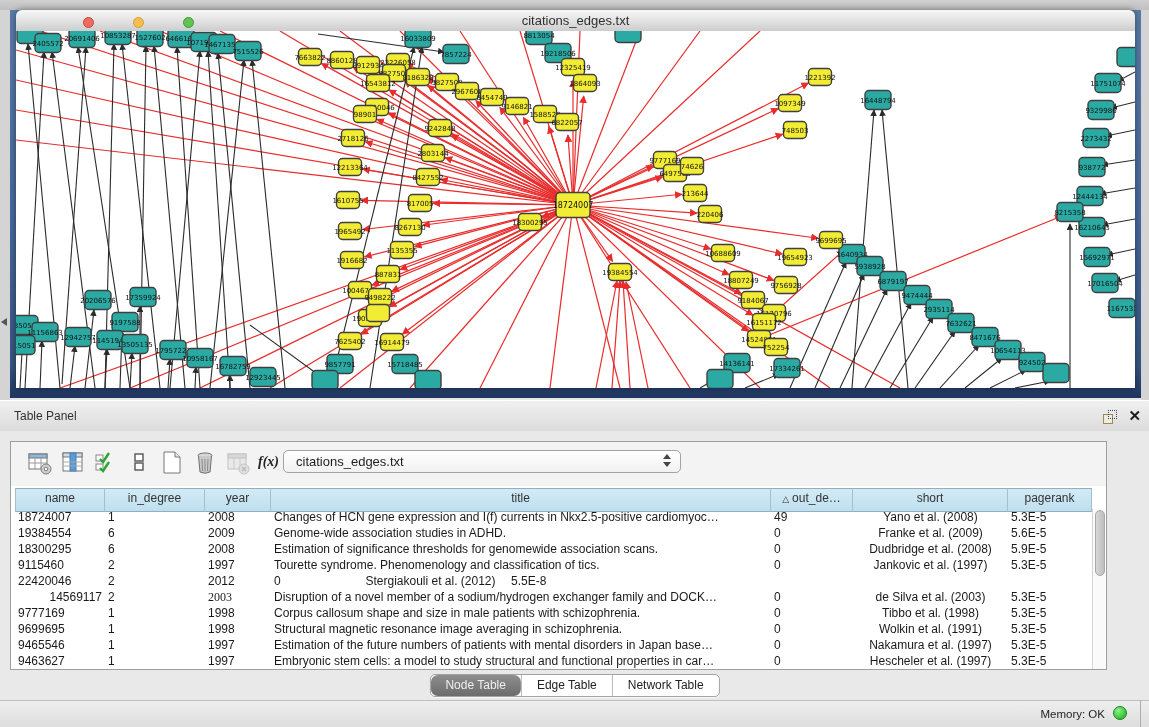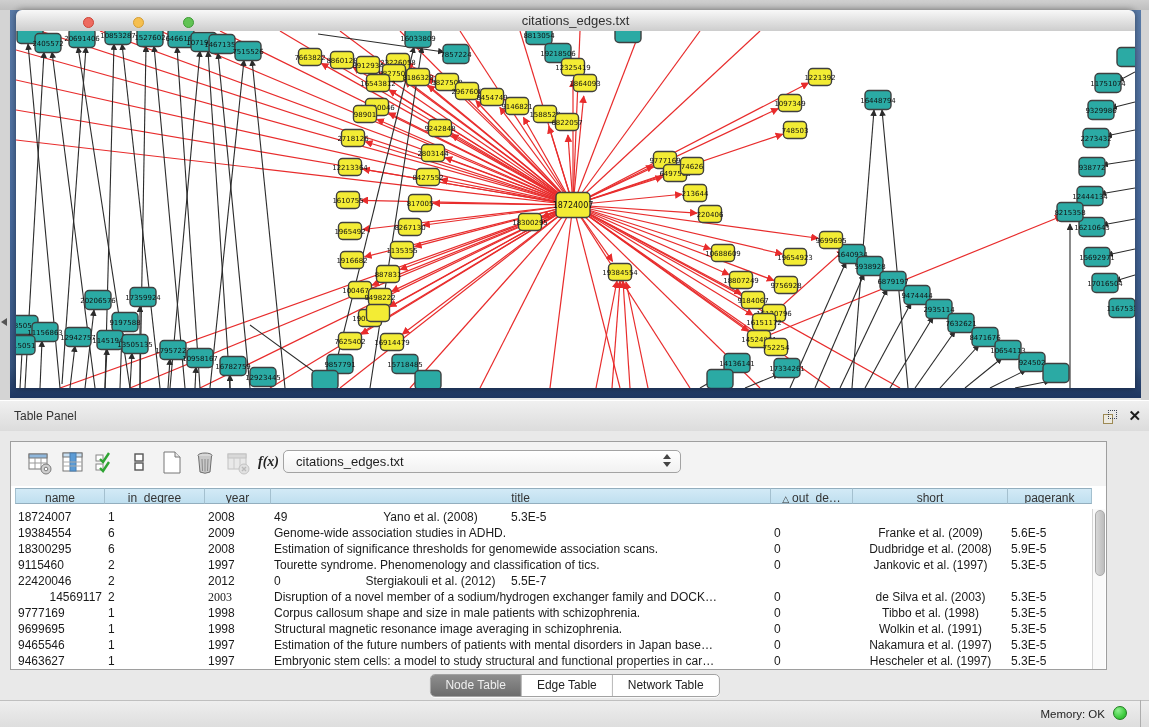--- a/index.html
+++ b/index.html
@@ -39,36 +39,36 @@
   .tbl-container{left:10px;top:10px;width:1095px;height:227px;background:#FFF;border:1px solid #9E9E9E;}
   .tbar{left:0;top:0;width:100%;height:44px;background:#F3F3F3;}
   .tbar .ico{position:absolute;top:8px;width:26px;height:26px;}
   .combo{left:272px;top:8px;width:398px;height:23px;box-sizing:border-box;border:1px solid #A3A3A3;border-radius:5px;
         background:linear-gradient(#FFF,#F1F1F1);font-size:13px;color:#1E1E1E;line-height:21px;padding-left:12px;}
   .combo .arrows{position:absolute;right:9px;top:3px;}
   .combo .arrows div{width:0;height:0;border-left:4px solid transparent;border-right:4px solid transparent;}
   .combo .up{border-bottom:5px solid #444;margin-bottom:3px;}
   .combo .dn{border-top:5px solid #444;}
   .thead{left:4px;top:46px;height:20px;display:flex;}
-  .th{box-sizing:border-box;height:16px;background:linear-gradient(#D3EAF6,#BFDFEF);
+  .th{box-sizing:border-box;height:24px;background:linear-gradient(#D3EAF6,#BFDFEF);
         border-top:1px solid #93AEBE;border-bottom:1px solid #93AEBE;border-right:1px solid #A4C0CF;
         font-size:12px;color:#333;text-align:center;line-height:18px;overflow:hidden;white-space:nowrap;}
   .th:first-child{border-left:1px solid #A4C0CF;}
   .sort-tri{font-size:9px;margin-right:3px;}
   .trow{left:4px;height:16px;display:flex;}
   .td{box-sizing:border-box;height:16px;font-size:12px;color:#1A1A1A;line-height:16px;
         padding:0 3px;overflow:hidden;white-space:nowrap;text-overflow:ellipsis;}
   .vscroll{left:1081px;top:67px;width:13px;height:160px;background:#FAFAFA;border-left:1px solid #D5D5D5;box-sizing:border-box;}
   .vthumb{left:2px;top:1px;width:8px;height:64px;background:linear-gradient(90deg,#D8D8D8,#BDBDBD);
         border:1px solid #A9A9A9;border-radius:5px;}
   
   .seg{left:50%;top:243px;transform:translateX(-50%);display:flex;height:21px;border:1px solid #A2A2A2;
         border-radius:5px;overflow:hidden;background:#FFF;box-shadow:0 1px 0 rgba(255,255,255,.7);}
   .seg .tab{padding:0 15px;font-size:12px;line-height:21px;color:#222;border-left:1px solid #B8B8B8;cursor:default;}
-  .seg .tab:first-child{border-left:none;}
+  .seg .tab:first-child{border-left:none;border-radius:7px;}
   .seg .tab.sel{background:linear-gradient(#8E8E8E,#6C6C6C);color:#EFEFEF;}
   
   .statusbar{left:0;top:700px;width:1149px;height:27px;background:linear-gradient(#EEEEEE,#DEDEDE);
         border-top:1px solid #BFBFBF;box-sizing:border-box;padding-left:26px;}
   .mem-label{right:44px;top:7px;font-size:11.5px;color:#1E1E1E;}
   .mem-dot{right:22px;top:5px;width:14px;height:14px;border-radius:50%;
         background:radial-gradient(circle at 35% 30%,#8FF08F,#3FCC3F 60%,#2BA52B);border:1px solid #1E7D1E;box-sizing:border-box;}
   .vsep{left:1140px;top:700px;width:1px;height:27px;background:#ADADAD;}
 </style>
 </head>
@@ -772,20 +772,21 @@
           <div class="th" style="width: 500px;"><span>title</span></div>
           <div class="th" style="width: 82px;"><span class="sort-tri">△</span><span>out_de…</span></div>
           <div class="th" style="width: 155px;"><span>short</span></div>
           <div class="th" style="width: 84px;"><span>pagerank</span></div>
         </div>
       <div id="tbody">
           <div class="abs trow" style="top: 67px;">
             <div class="td" style="width: 90px; text-align: left;">18724007</div>
             <div class="td" style="width: 100px; text-align: left;">1</div>
             <div class="td" style="width: 66px; text-align: left;">2008</div>
+            <div class="td" style="width: 500px; text-align: left;">Changes of HCN gene expression and I(f) currents in Nkx2.5-positive cardiomyoc…</div>
             <div class="td" style="width: 82px; text-align: left;">49</div>
             <div class="td" style="width: 155px; text-align: center;">Yano et al. (2008)</div>
             <div class="td" style="width: 84px; text-align: left;">5.3E-5</div>
           </div>
           <div class="abs trow" style="top: 83px;">
             <div class="td" style="width: 90px; text-align: left;">19384554</div>
             <div class="td" style="width: 100px; text-align: left;">6</div>
             <div class="td" style="width: 66px; text-align: left;">2009</div>
             <div class="td" style="width: 500px; text-align: left;">Genome-wide association studies in ADHD.</div>
             <div class="td" style="width: 82px; text-align: left;">0</div>
@@ -809,21 +810,21 @@
             <div class="td" style="width: 82px; text-align: left;">0</div>
             <div class="td" style="width: 155px; text-align: center;">Jankovic et al. (1997)</div>
             <div class="td" style="width: 84px; text-align: left;">5.3E-5</div>
           </div>
           <div class="abs trow" style="top: 131px;">
             <div class="td" style="width: 90px; text-align: left;">22420046</div>
             <div class="td" style="width: 100px; text-align: left;">2</div>
             <div class="td" style="width: 66px; text-align: left;">2012</div>
             <div class="td" style="width: 82px; text-align: left;">0</div>
             <div class="td" style="width: 155px; text-align: center;">Stergiakouli et al. (2012)</div>
-            <div class="td" style="width: 84px; text-align: left;">5.5E-7</div>
+            <div class="td" style="width: 84px; text-align: left;">5.5E-8</div>
           </div>
           <div class="abs trow" style="top: 147px;">
             <div class="td" style="width: 90px; text-align: right;">14569117</div>
             <div class="td" style="width: 100px; text-align: left;">2</div>
             <div class="td" style="width: 66px; text-align: left; font-family: Liberation Serif, serif;">2003</div>
             <div class="td" style="width: 500px; text-align: left;">Disruption of a novel member of a sodium/hydrogen exchanger family and DOCK…</div>
             <div class="td" style="width: 82px; text-align: left;">0</div>
             <div class="td" style="width: 155px; text-align: center;">de Silva et al. (2003)</div>
             <div class="td" style="width: 84px; text-align: left;">5.3E-5</div>
           </div>

